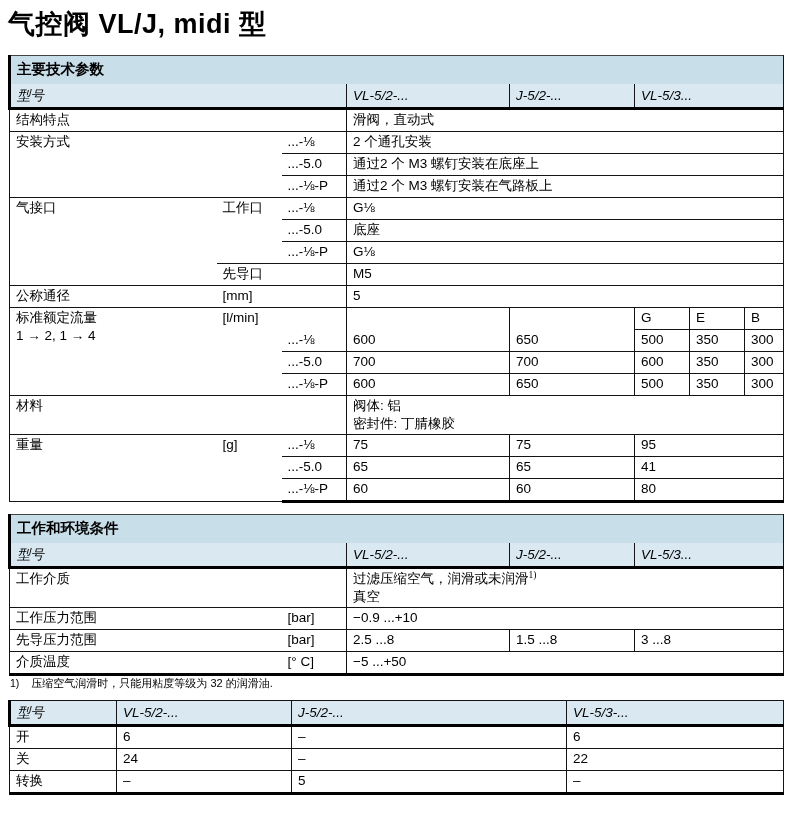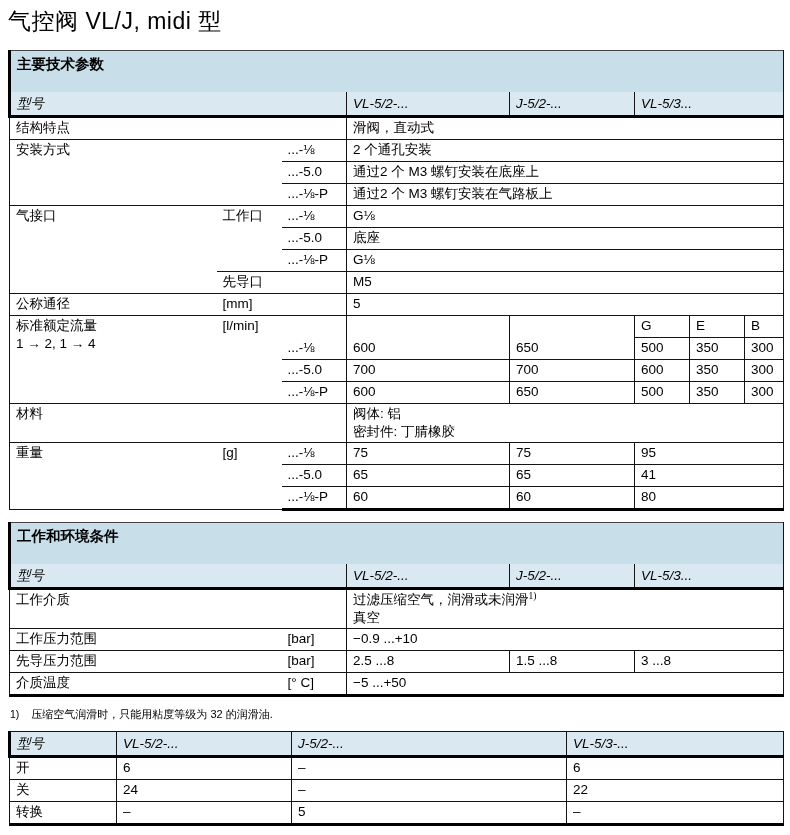--- a/index.html
+++ b/index.html
@@ -3,50 +3,50 @@
 <meta charset="utf-8">
 <style>
   html,body{margin:0;padding:0;}
   body{
     width:790px;height:835px;background:#ffffff;color:#000;
     font-family:"Liberation Sans", sans-serif;
     overflow:hidden;
   }
   .page{padding:3px 8px 0 8px;}
   h1{
-    font-size:23px;font-weight:normal;margin:3px 0 13px 0;letter-spacing:0.5px;
+    font-size:27px;font-weight:bold;margin:3px 0 13px 0;letter-spacing:0.5px;
   }
   table{
     border-collapse:collapse;table-layout:fixed;width:774px;
     font-size:13.5px;
   }
   td{
     border:1px solid #141414;
     padding:1px 6px;vertical-align:top;
     height:19px;line-height:18px;
     overflow:hidden;white-space:nowrap;
   }
   tr.sect td{
     background:#c8dee9;font-weight:bold;font-size:14.5px;
     border-left:3px solid #000;border-top:1px solid #444;
     border-bottom-style:hidden;border-right:1px solid #141414;
-    padding:4px 6px 18px 6px;
+    padding:4px 6px 5px 6px;
   }
   tr.mdl td{
     background:#d9e8f1;border-bottom:3px solid #000;padding-top:3px;font-style:italic;
   }
   tr.mdl td.first{border-left:3px solid #000;}
   tr.last td{border-bottom:3px solid #000;}
   .nbl{border-left-style:hidden;}
   .nbr{border-right-style:hidden;}
   .nbb{border-bottom-style:hidden;}
   .nbt{border-top-style:hidden;}
   .tgap{margin-top:11px;}
   sup.fnm{font-size:9.5px;vertical-align:top;line-height:10px;}
-  .fn{font-size:11px;margin:10px 0 9px 2px;}
+  .fn{font-size:11px;margin:0 0 9px 2px;}
   .fn .mk{margin-right:12px;font-size:10.5px;}
 </style>
 </head>
 <body>
 
 <div class="page">
 
   <h1>气控阀 VL/J,  midi 型</h1>
 
   <table>

